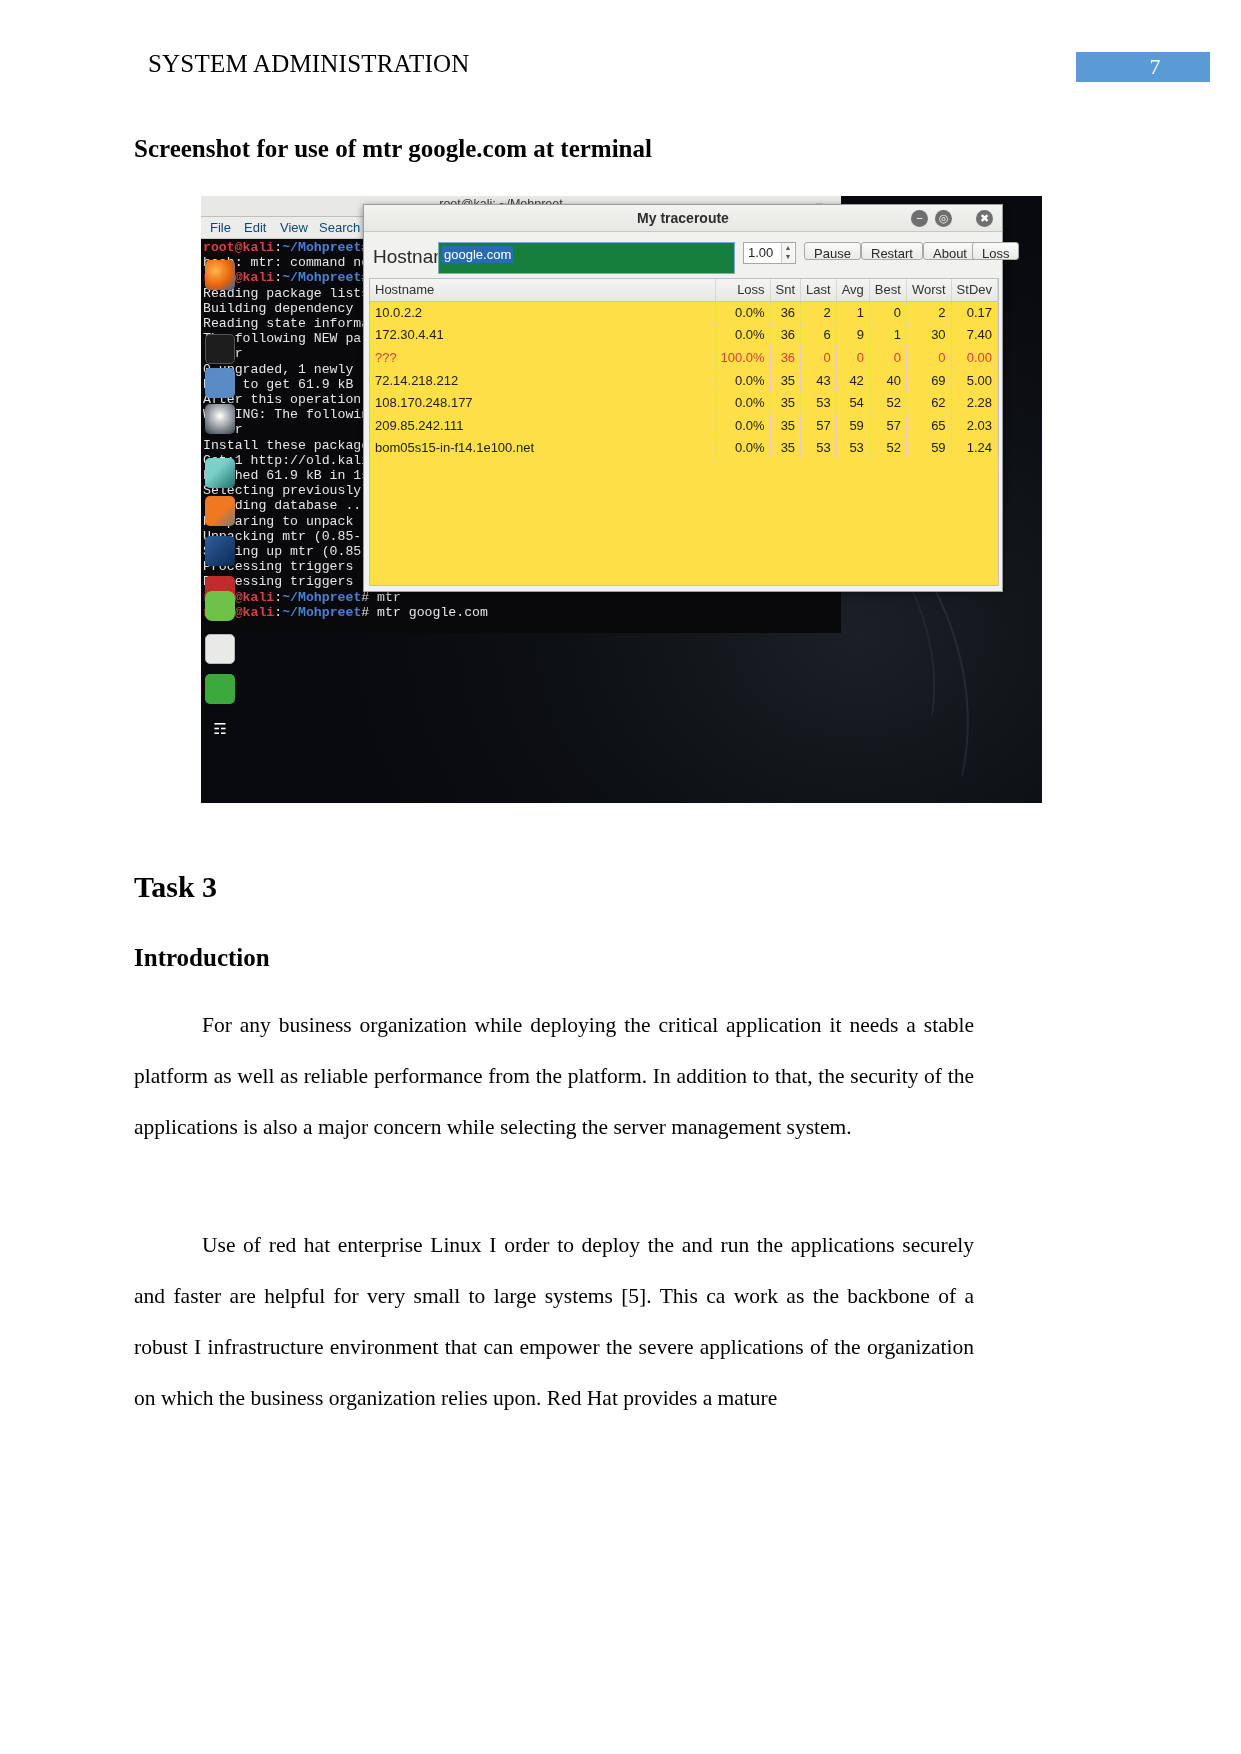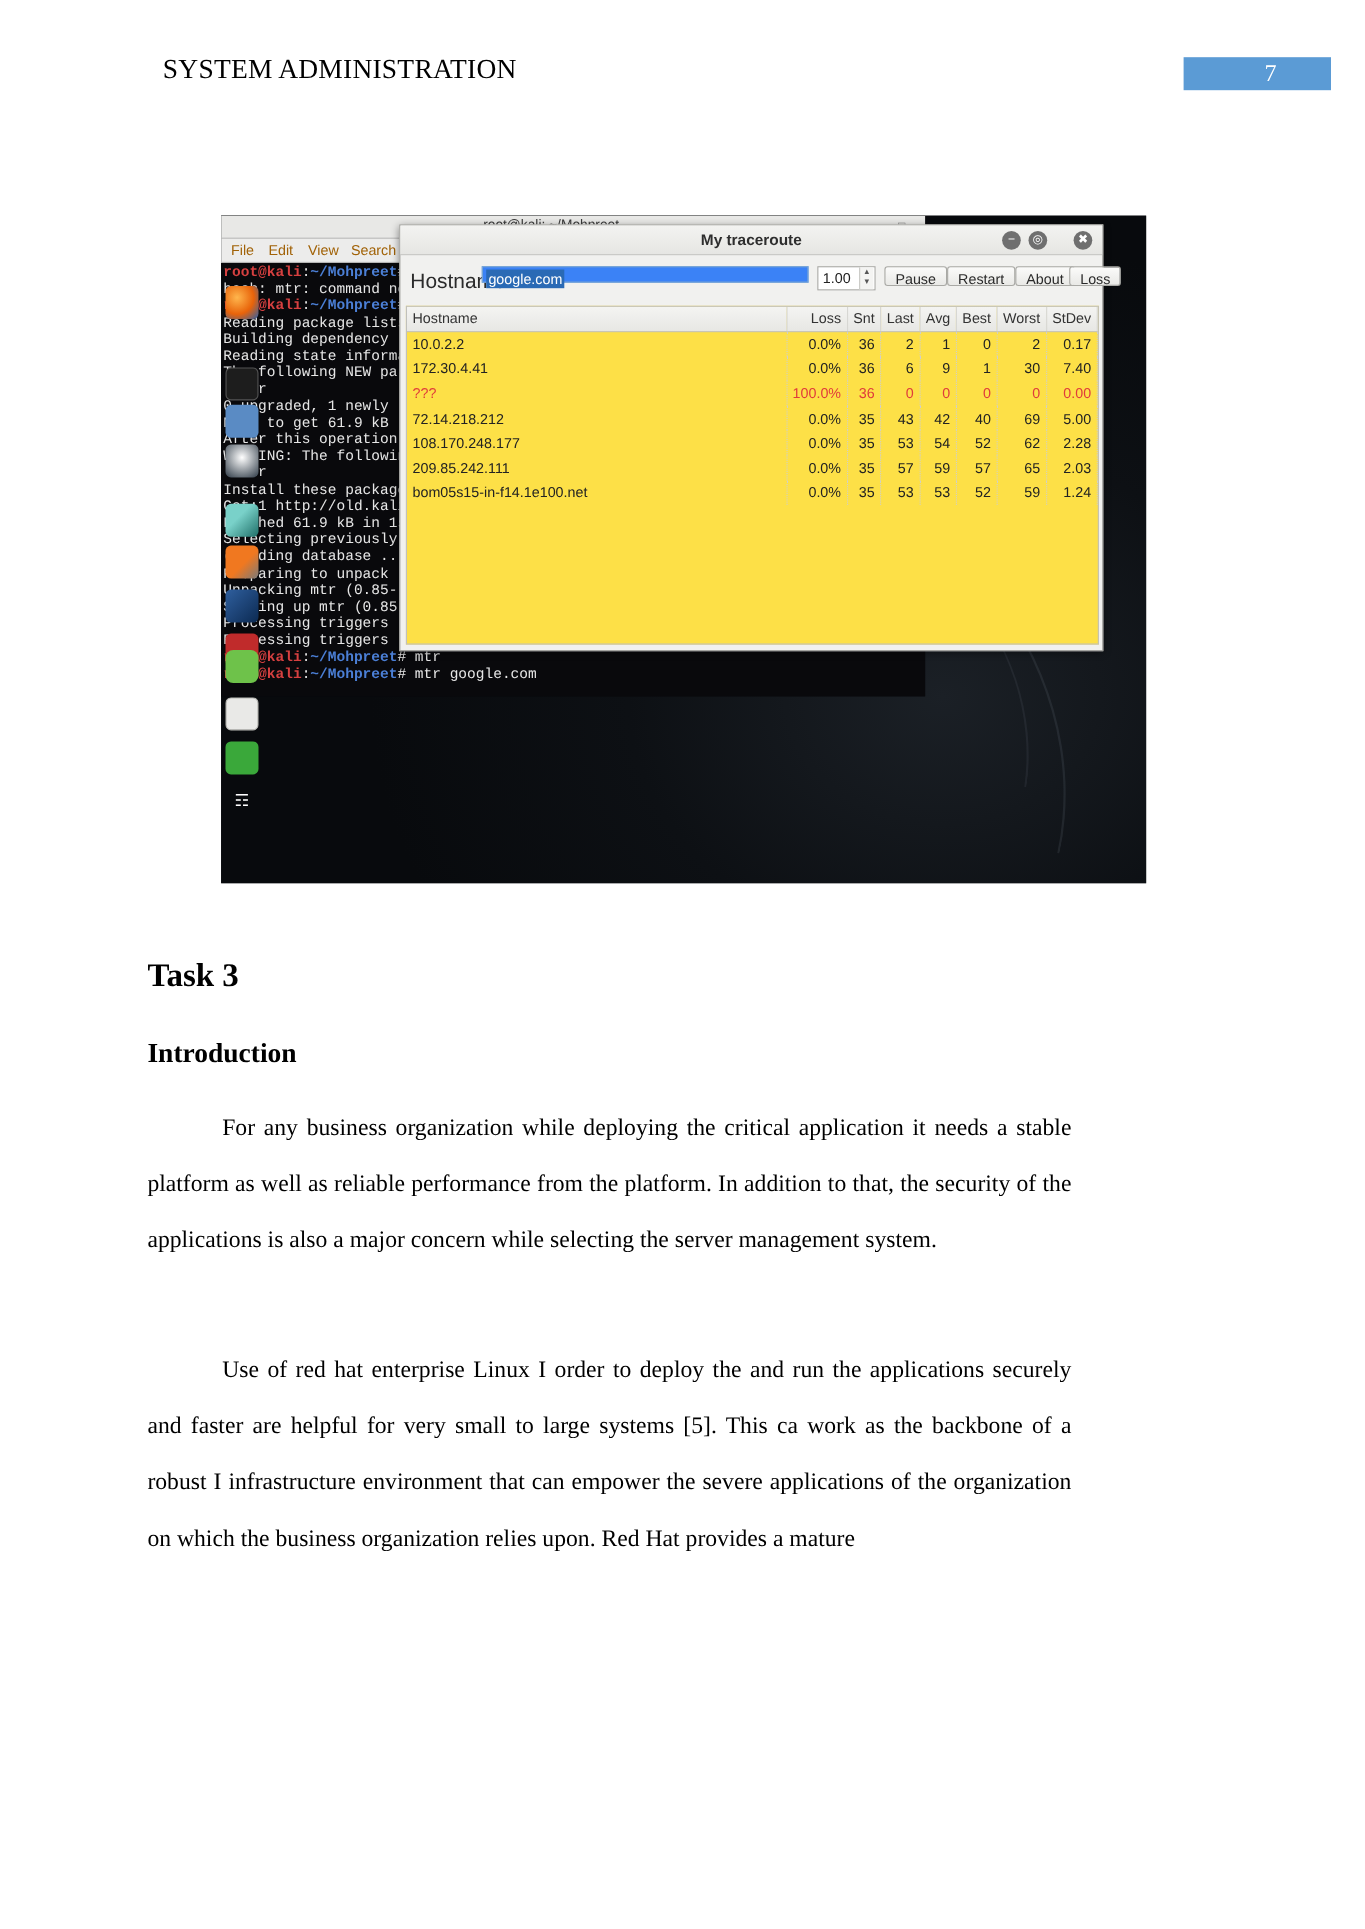--- a/index.html
+++ b/index.html
@@ -115,21 +115,21 @@
     position: absolute;
     left: 0; top: 21px;
     width: 640px; height: 22px;
     background: #ececeb;
     border-bottom: 1px solid #c9c9c7;
   }
   .term-menu-item {
     position: absolute;
     top: 3px;
     font-size: 13px;
-    color: #a16207;
+    color: #0c4a6e;
     font-family: "Liberation Sans", sans-serif;
   }
   .term-body {
     position: absolute;
     left: 0; top: 43px;
     width: 640px; height: 394px;
     background: #09090c;
     font-family: "Liberation Mono", monospace;
     font-size: 13.2px;
     line-height: 15.2px;
@@ -226,22 +226,22 @@
     position: relative;
     height: 38px;
     padding: 7px 8px 0 8px;
   }
   .lbl-hostname {
     position: absolute; left: 9px; top: 14px;
     font-size: 19px; color: #2b2b2b;
   }
   .host-input {
     position: absolute; left: 74px; top: 10px;
-    width: 297px; height: 15px;
-    background: #3b82f6;
+    width: 297px; height: 32px;
+    background: #15803d;
     border: 1px solid #7fa9d0;
     padding: 2px 3px;
   }
   .host-input-sel {
     background: #2a6ab5;
     color: #ffffff;
     font-size: 13px;
     padding: 1px 2px;
     font-family: "Liberation Sans", sans-serif;
   }
@@ -332,20 +332,21 @@
 <body>
 
 <div class="page">
 
   <div class="header">
     <div class="header-title">SYSTEM ADMINISTRATION</div>
     <div class="page-number-box" style="background: rgb(91, 155, 213);"></div>
     <div class="page-number">7</div>
   </div>
 
+  <div class="section-heading" id="h-screenshot">Screenshot for use of mtr google.com at terminal</div>
 
   <div class="figure">
     <div class="wallpaper">
       <div class="swoosh"></div>
       <div class="swoosh2"></div>
     </div>
 
     <div class="term-window">
       <div class="term-titlebar">
         <div class="term-title">root@kali: ~/Mohpreet</div>

